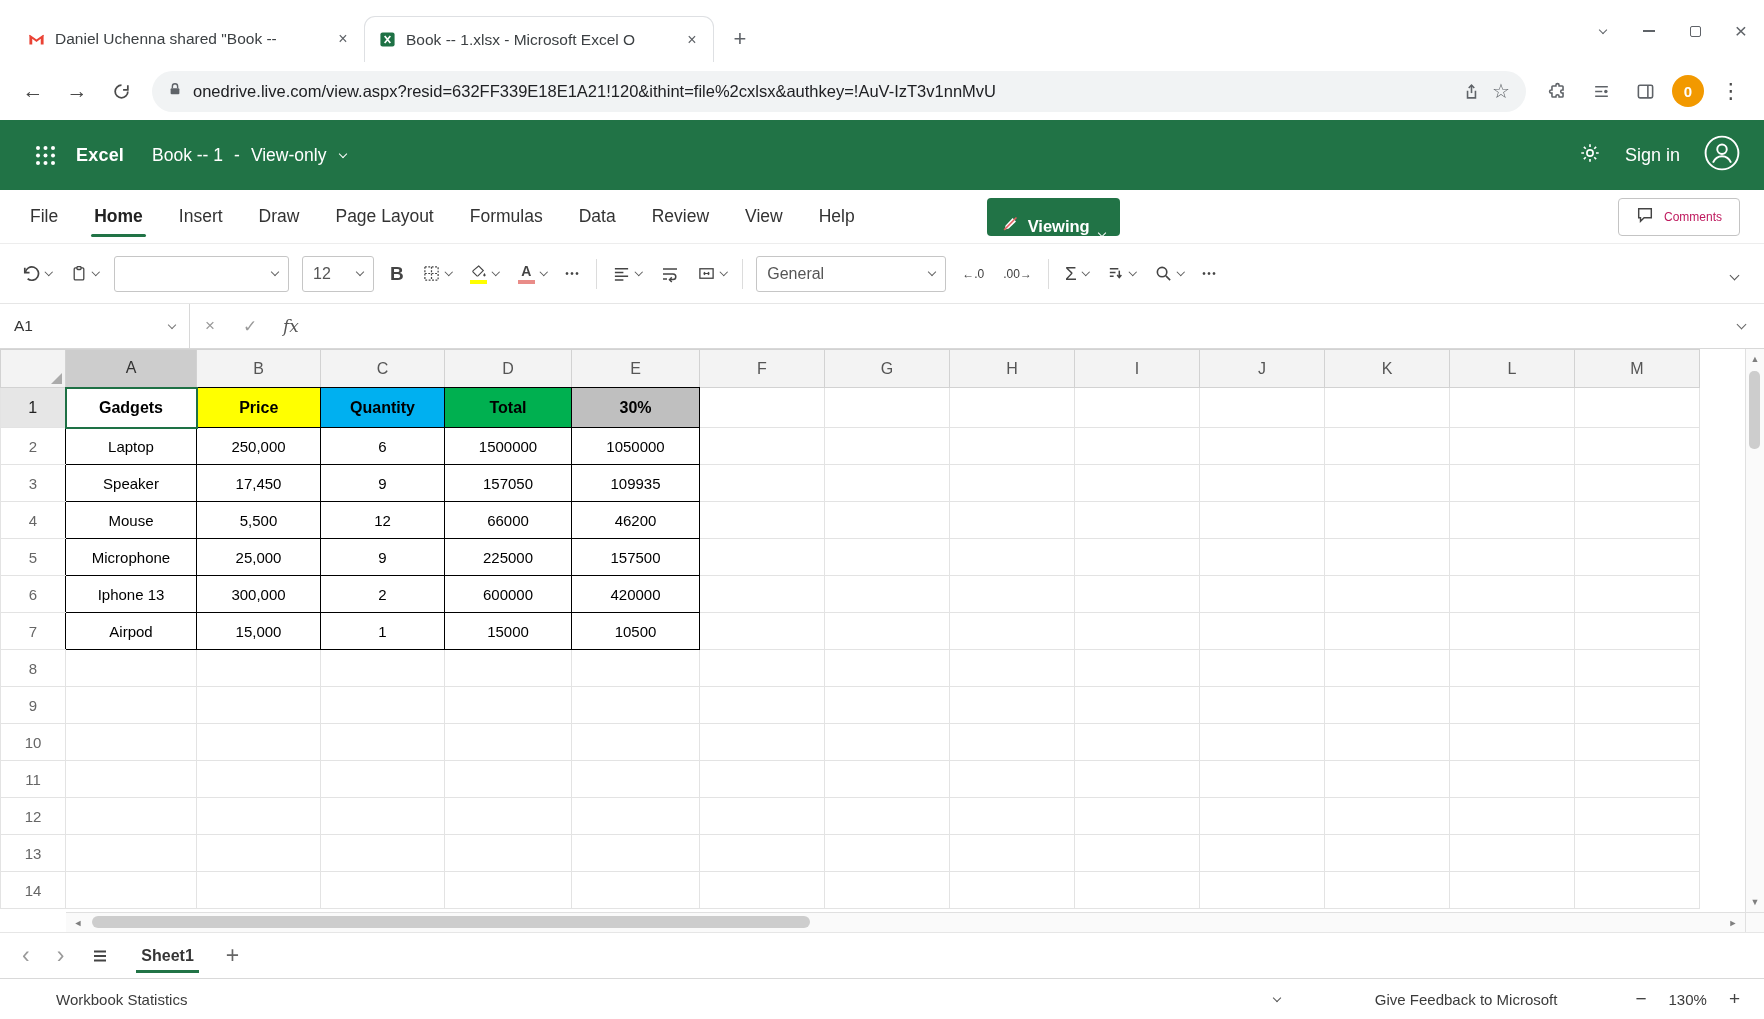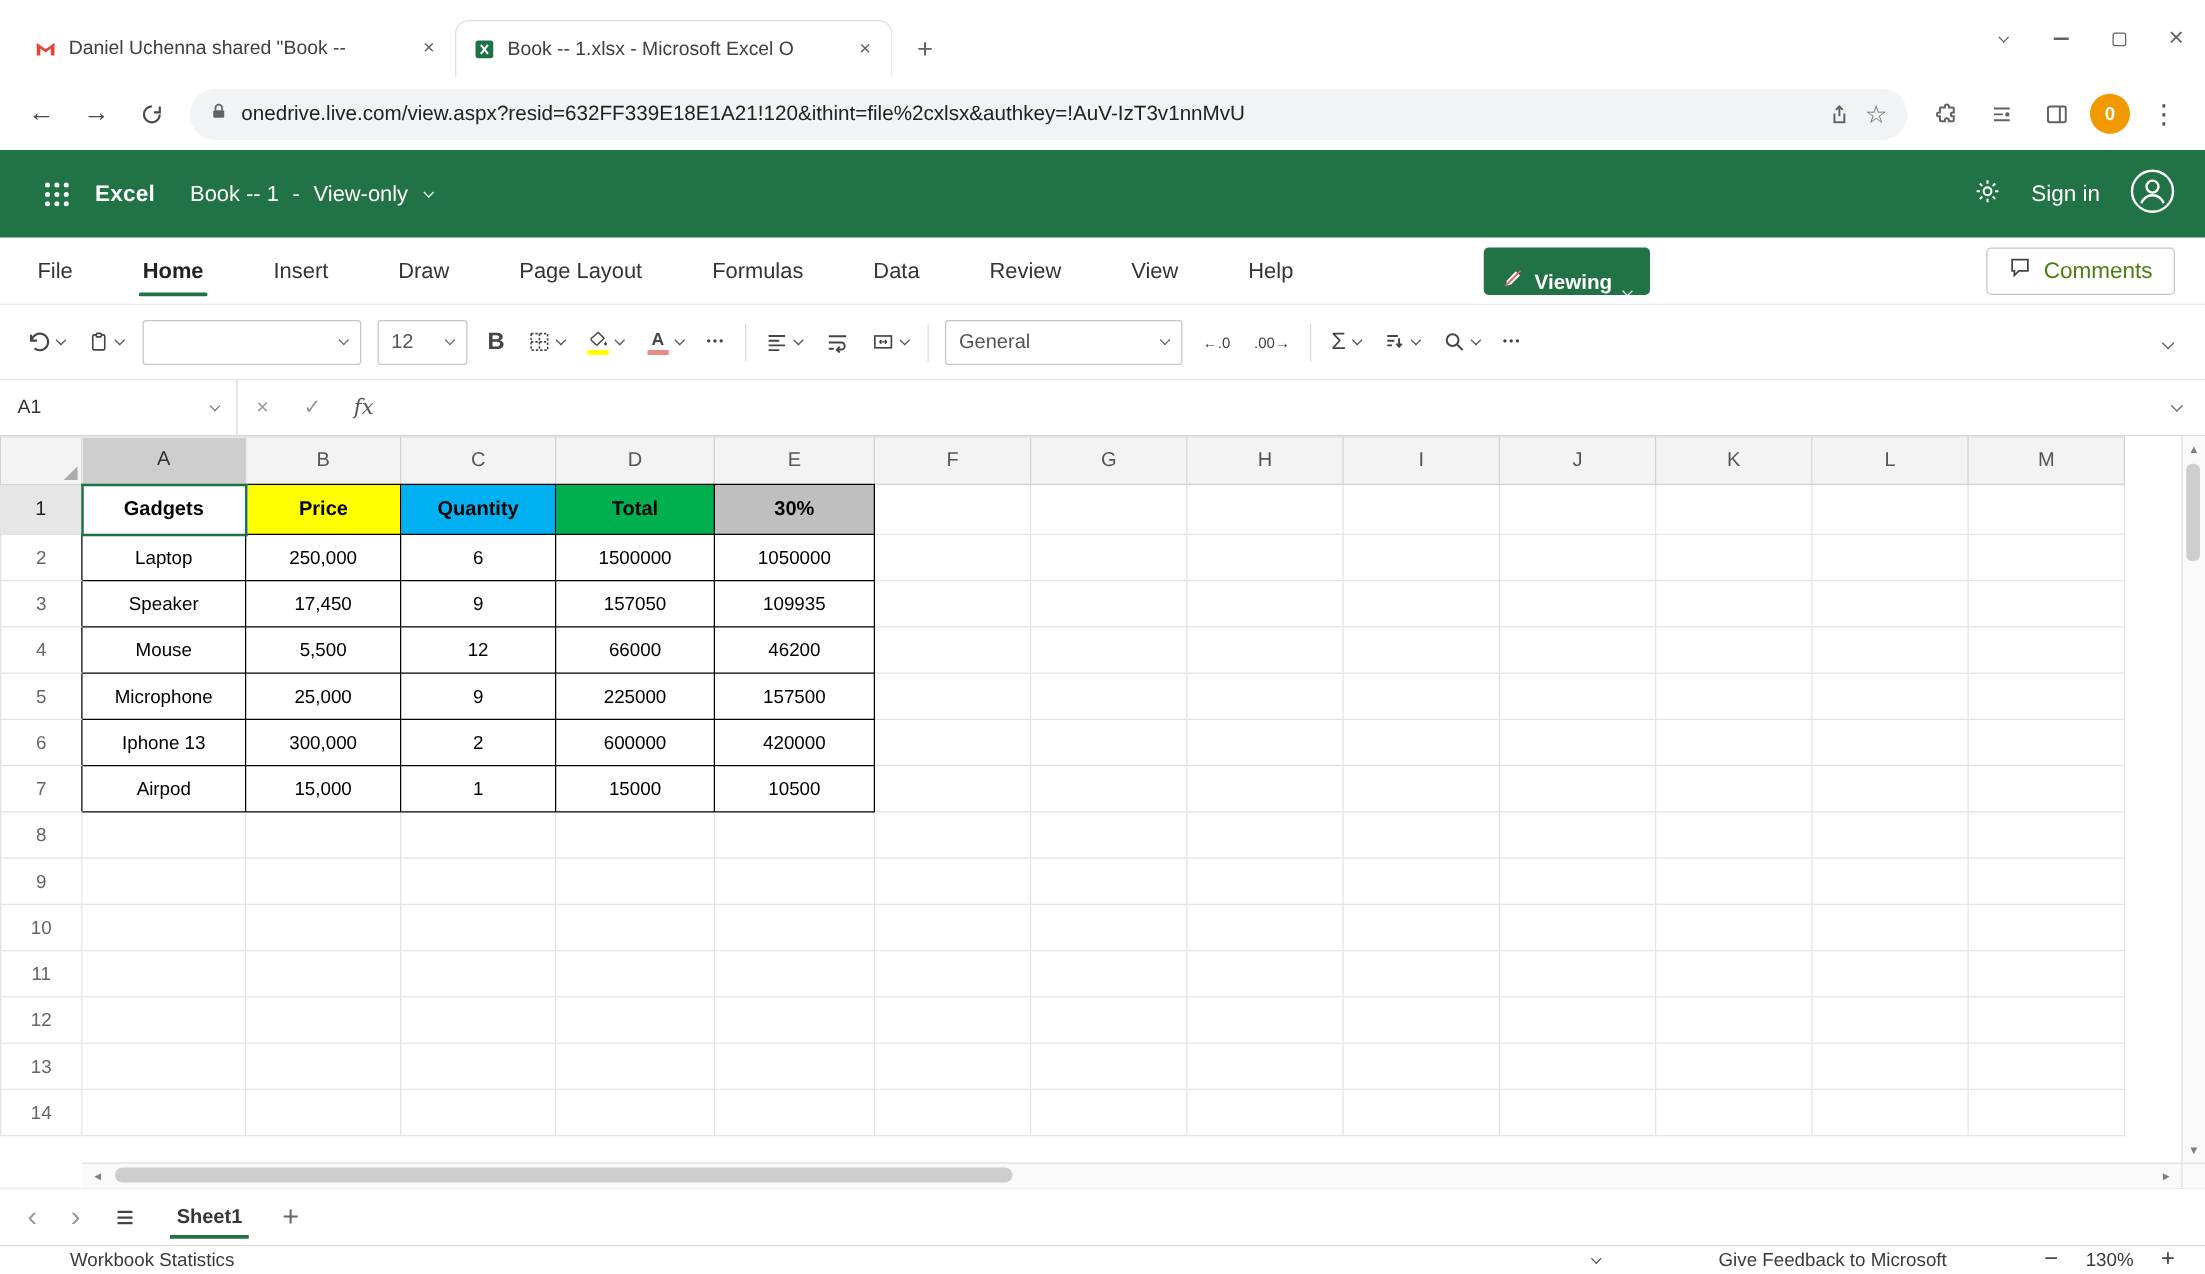--- a/index.html
+++ b/index.html
@@ -43,27 +43,27 @@
   .xl-logo{font-size:18px;font-weight:700;margin-right:28px;letter-spacing:.2px;}
   .doc{display:flex;align-items:center;gap:11px;font-size:17.5px;}
   .doc .chev{width:6px;height:6px;margin-left:3px;}
   .searchbox{position:absolute;left:50%;top:14px;transform:translateX(-50%);width:700px;height:43px;background:#CBDDD2;border:1px solid #DCE8E0;border-radius:3px;display:flex;align-items:center;padding:0 18px;gap:13px;color:#21452F;}
   .searchbox input{flex:1;background:transparent;border:none;outline:none;font-size:17px;color:#21452F;font-family:inherit;}
   .searchbox input::placeholder{color:#2C5440;opacity:1;}
   .hdr-right{margin-left:auto;display:flex;align-items:center;gap:24px;}
   .signin{font-size:18px;}
 
   
-  .menubar{height:54px;background:#fff;display:flex;align-items:center;padding:0 24px 0 30px;gap:56px;font-size:17.5px;color:#333;border-bottom:1px solid #EDEDED;flex:none;}
+  .menubar{height:54px;background:#fff;display:flex;align-items:center;padding:0 24px 0 30px;gap:36px;font-size:17.5px;color:#333;border-bottom:1px solid #EDEDED;flex:none;}
   .mi{position:relative;height:100%;display:flex;align-items:center;white-space:nowrap;}
   .mi.active{font-weight:700;color:#222;}
   .mi.active::after{content:"";position:absolute;left:-3px;right:-3px;bottom:6px;height:3px;background:var(--excel_green,#217346);border-radius:2px;}
   .viewing-btn{margin-left:96px;height:38px;background:var(--excel_green,#217346);color:#fff;border-radius:4px;display:flex;align-items:flex-end;gap:9px;padding:0 15px;font-size:16.5px;font-weight:700;white-space:nowrap;}
   .viewing-btn .chev{width:6px;height:6px;}
-  .comments-btn{margin-left:auto;height:38px;border:1px solid #C4C4C4;border-radius:4px;display:flex;align-items:center;gap:10px;padding:0 17px;font-size:18px;color:#4d7c0f;white-space:nowrap;}
+  .comments-btn{margin-left:auto;height:38px;border:1px solid #C4C4C4;border-radius:4px;display:flex;align-items:center;gap:10px;padding:0 17px;font-size:12px;color:#be185d;white-space:nowrap;}
 
   
   .toolbar{height:60px;background:#fff;display:flex;align-items:center;padding:0 18px;gap:13px;border-bottom:1px solid #E6E6E6;flex:none;color:#444;}
   .tbtn{display:flex;align-items:center;gap:6px;height:36px;padding:0 3px;color:#444;flex:none;}
   .tbtn .chev{width:5.5px;height:5.5px;color:#555;}
   .tbtn.textic{font-size:12px;color:#3d3d3d;}
   .boldb{font-weight:700;font-size:19px;}
   .dots3{font-size:10px;letter-spacing:1.5px;color:#444;}
   .combo{height:36px;border:1px solid #C6C6C6;border-radius:3px;display:flex;align-items:center;padding:0 10px;color:#555;font-size:16px;flex:none;}
   .combo .chev{margin-left:auto;width:6px;height:6px;color:#666;}
@@ -123,21 +123,21 @@
   .scorner{position:absolute;right:0;bottom:0;width:19px;height:20px;background:#FAFAFA;border-left:1px solid #E0E0E0;border-top:1px solid #E0E0E0;}
 
   
   .sheetbar{height:46px;background:#fff;border-top:1px solid #E6E6E6;display:flex;align-items:center;padding:0 22px;gap:27px;flex:none;}
   .sbtn{color:#9a9a9a;font-size:23px;line-height:1;display:flex;align-items:center;}
   .sbtn.add{color:#666;}
   .sheettab{position:relative;font-size:16px;font-weight:700;color:#363636;padding:0 5px;height:100%;display:flex;align-items:center;}
   .sheettab.active::after{content:"";position:absolute;left:0;right:0;bottom:5px;height:3px;background:var(--excel_green,#217346);}
 
   
-  .statusbar{height:23px;background:#fff;border-top:1px solid #D9D9D9;display:flex;align-items:center;padding:0 24px 0 56px;font-size:15px;color:#3B3B3B;flex:none;}
+  .statusbar{height:41px;background:#fff;border-top:1px solid #D9D9D9;display:flex;align-items:center;padding:0 24px 0 56px;font-size:15px;color:#3B3B3B;flex:none;}
   .spacer{flex:1;}
   .stat-chev{color:#555;margin-right:95px;display:flex;align-items:center;}
   .stat-chev .chev{width:6px;height:6px;}
   .feedback{margin-right:78px;white-space:nowrap;}
   .zoomctl{display:flex;align-items:center;gap:22px;}
   .zoomctl .zbtn{font-size:19px;color:#444;}
 </style>
 </head>
 <body>
 

